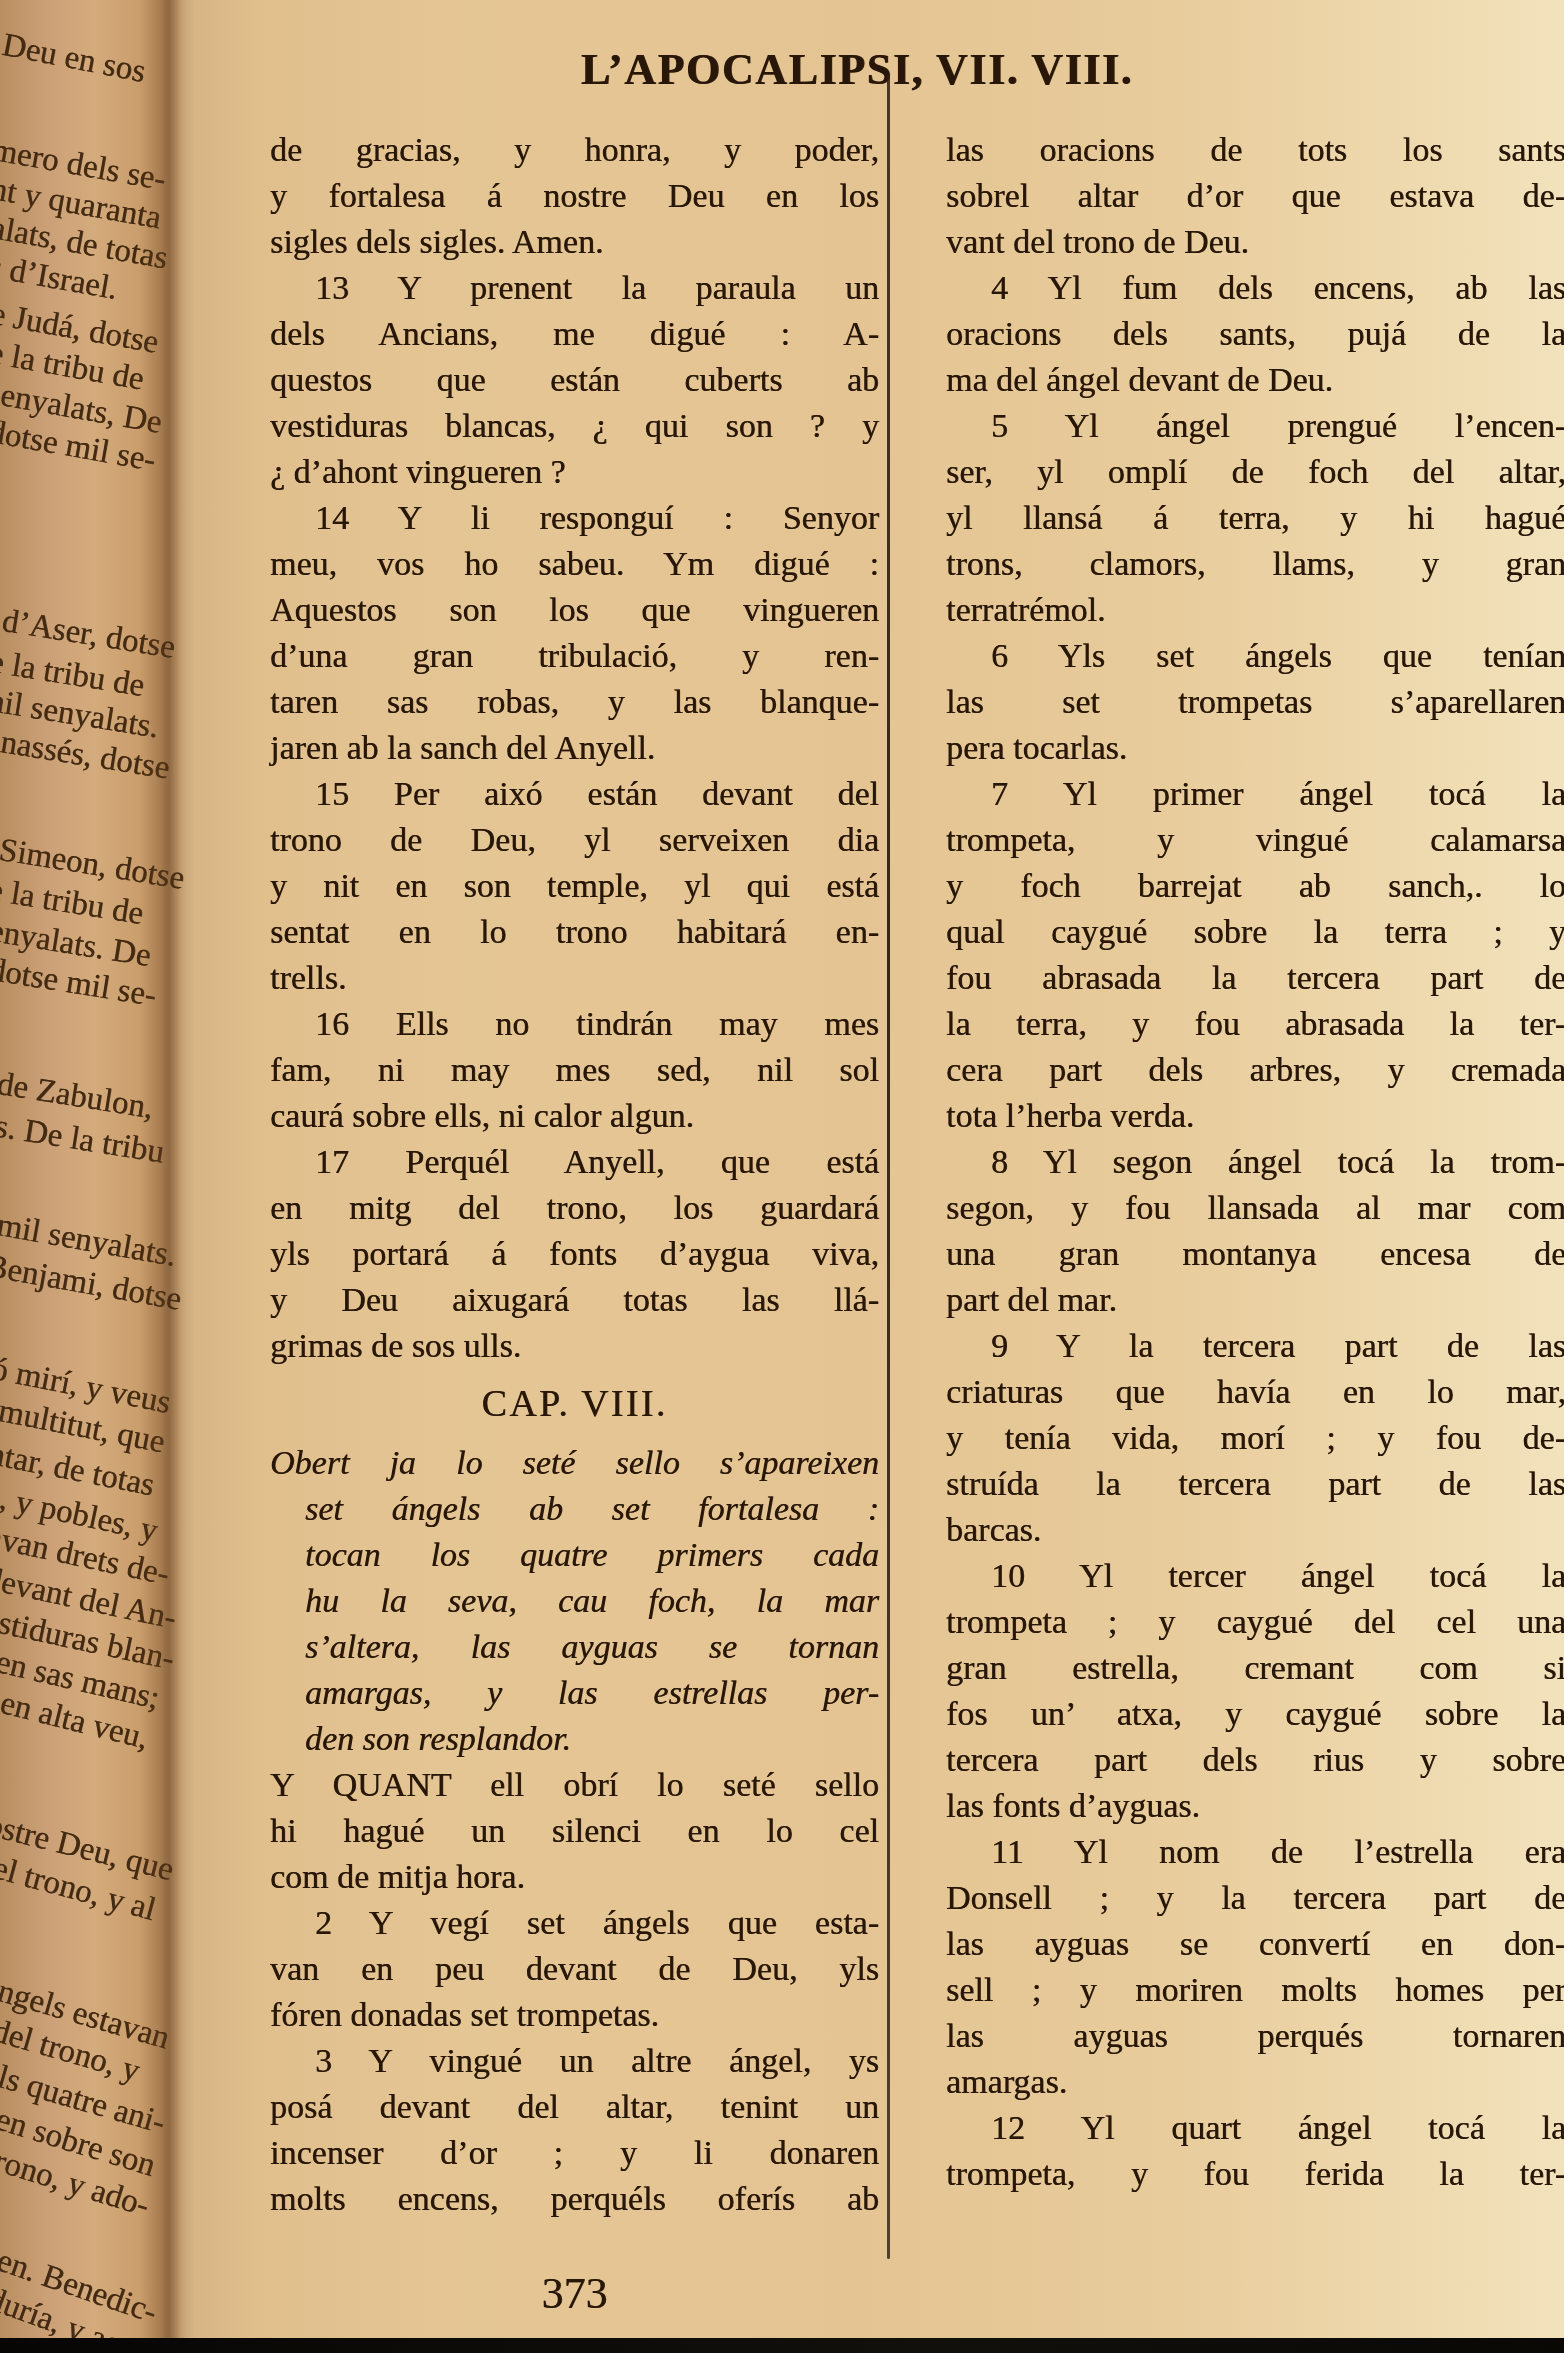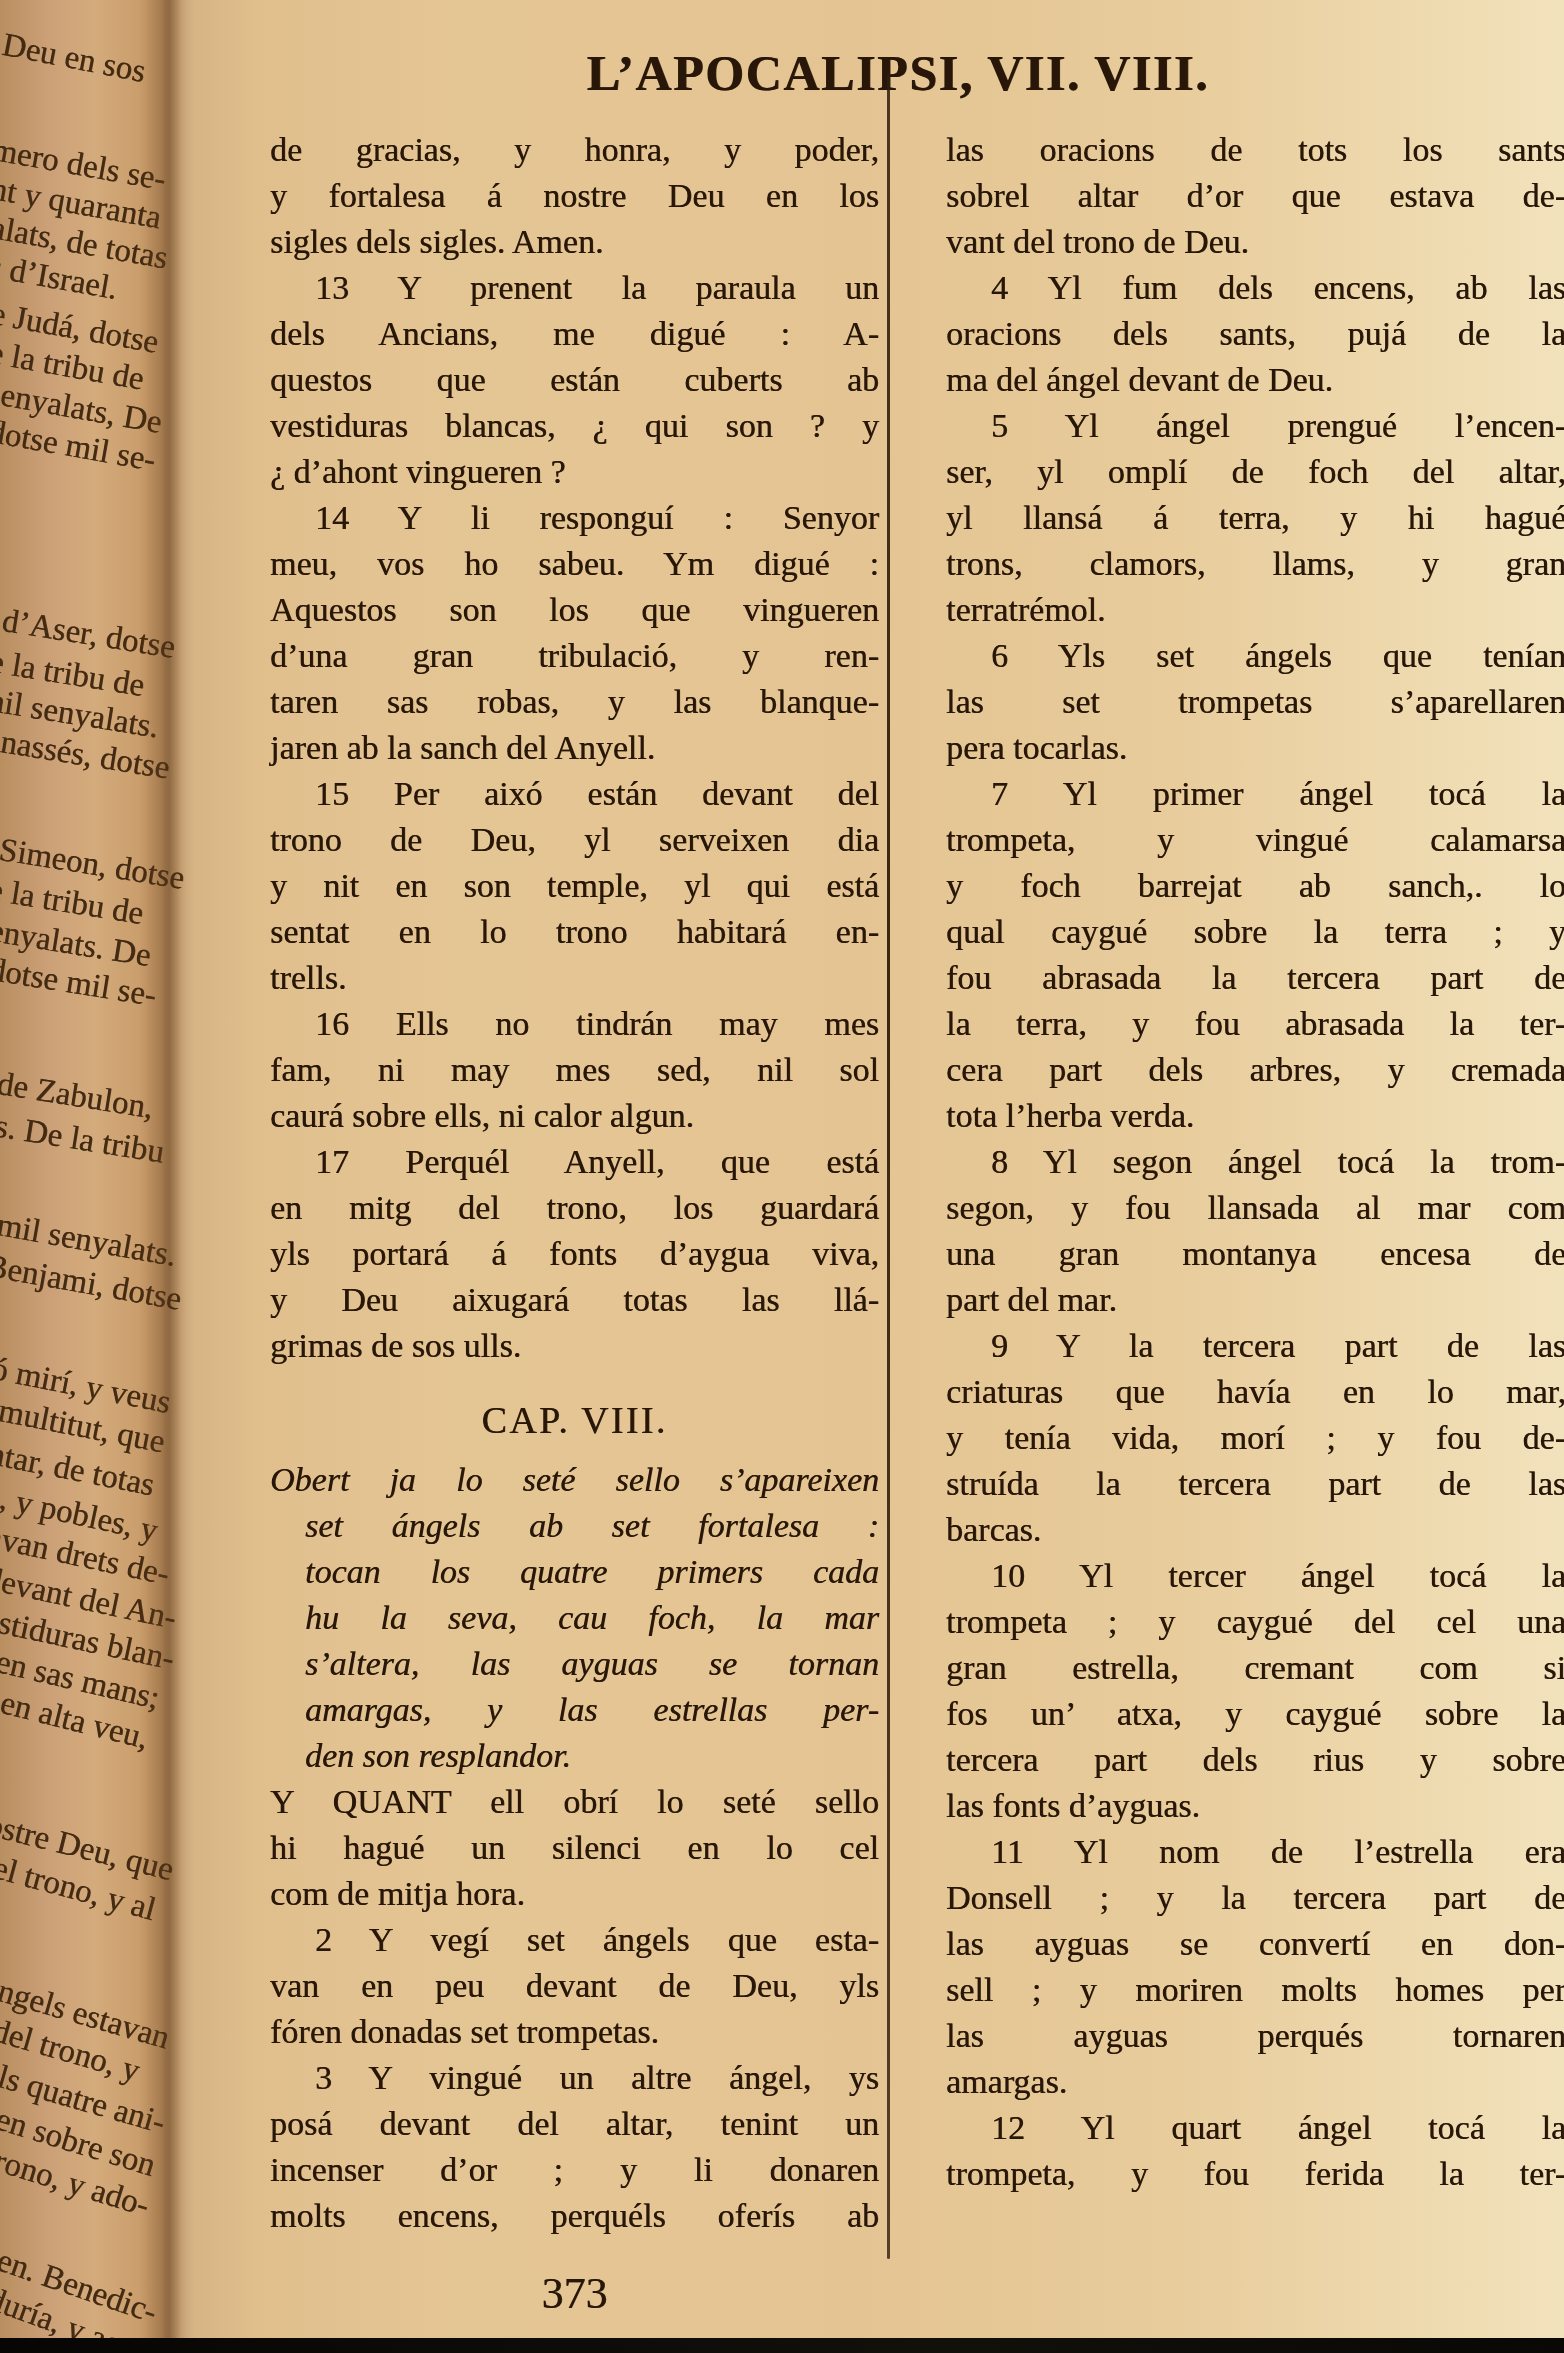--- a/index.html
+++ b/index.html
@@ -27,21 +27,21 @@
     position:absolute;left:0;top:0;width:186px;height:100%;
     overflow:hidden;
   }
   .frag{
     position:absolute;font-size:33px;line-height:1;
     color:#432a12;white-space:nowrap;transform-origin:left top;
     text-shadow:0.5px 0 0 rgba(67,42,18,.8);
   }
   .header{
     position:absolute;left:505px;top:44px;width:704px;
-    text-align:right;font-weight:bold;font-size:50px;
+    text-align:center;font-weight:bold;font-size:44px;
     letter-spacing:1.6px;
     text-shadow:0.8px 0 0 rgba(40,23,8,.9);
   }
   .divider{
     position:absolute;left:887px;top:74px;width:3.1px;height:2185px;
     background:linear-gradient(180deg, rgba(46,30,14,.85), rgba(46,30,14,.95) 40%, rgba(46,30,14,.8));
     border-radius:1.6px;
   }
   .col{position:absolute;top:127px;}
   .col.leftcol{left:270px;width:609px;}
@@ -51,21 +51,21 @@
     text-align:justify;text-align-last:justify;
     text-shadow:0.5px 0 0 rgba(40,23,8,.85);
   }
   .line.last{text-align-last:left;}
   .line.ind{text-indent:45px;}
   .par.summary .line{font-style:italic;}
   .par.summary .line:not(:first-child){padding-left:35px;}
   .par.heading .line{
     text-align:center;text-align-last:center;
     font-size:38px;letter-spacing:2.3px;line-height:46px;
-    margin-top:28px;margin-bottom:14px;
+    margin-top:11px;margin-bottom:14px;
   }
   .page-number{
     position:absolute;left:270px;top:2268px;width:609px;
     text-align:center;font-size:44px;
     text-shadow:0.5px 0 0 rgba(40,23,8,.85);
   }
   .bottom-bar{
     position:absolute;left:0;bottom:0;width:100%;height:15.6px;
     background:linear-gradient(90deg,#080604,#12100b 60%,#0a0805);
   }

